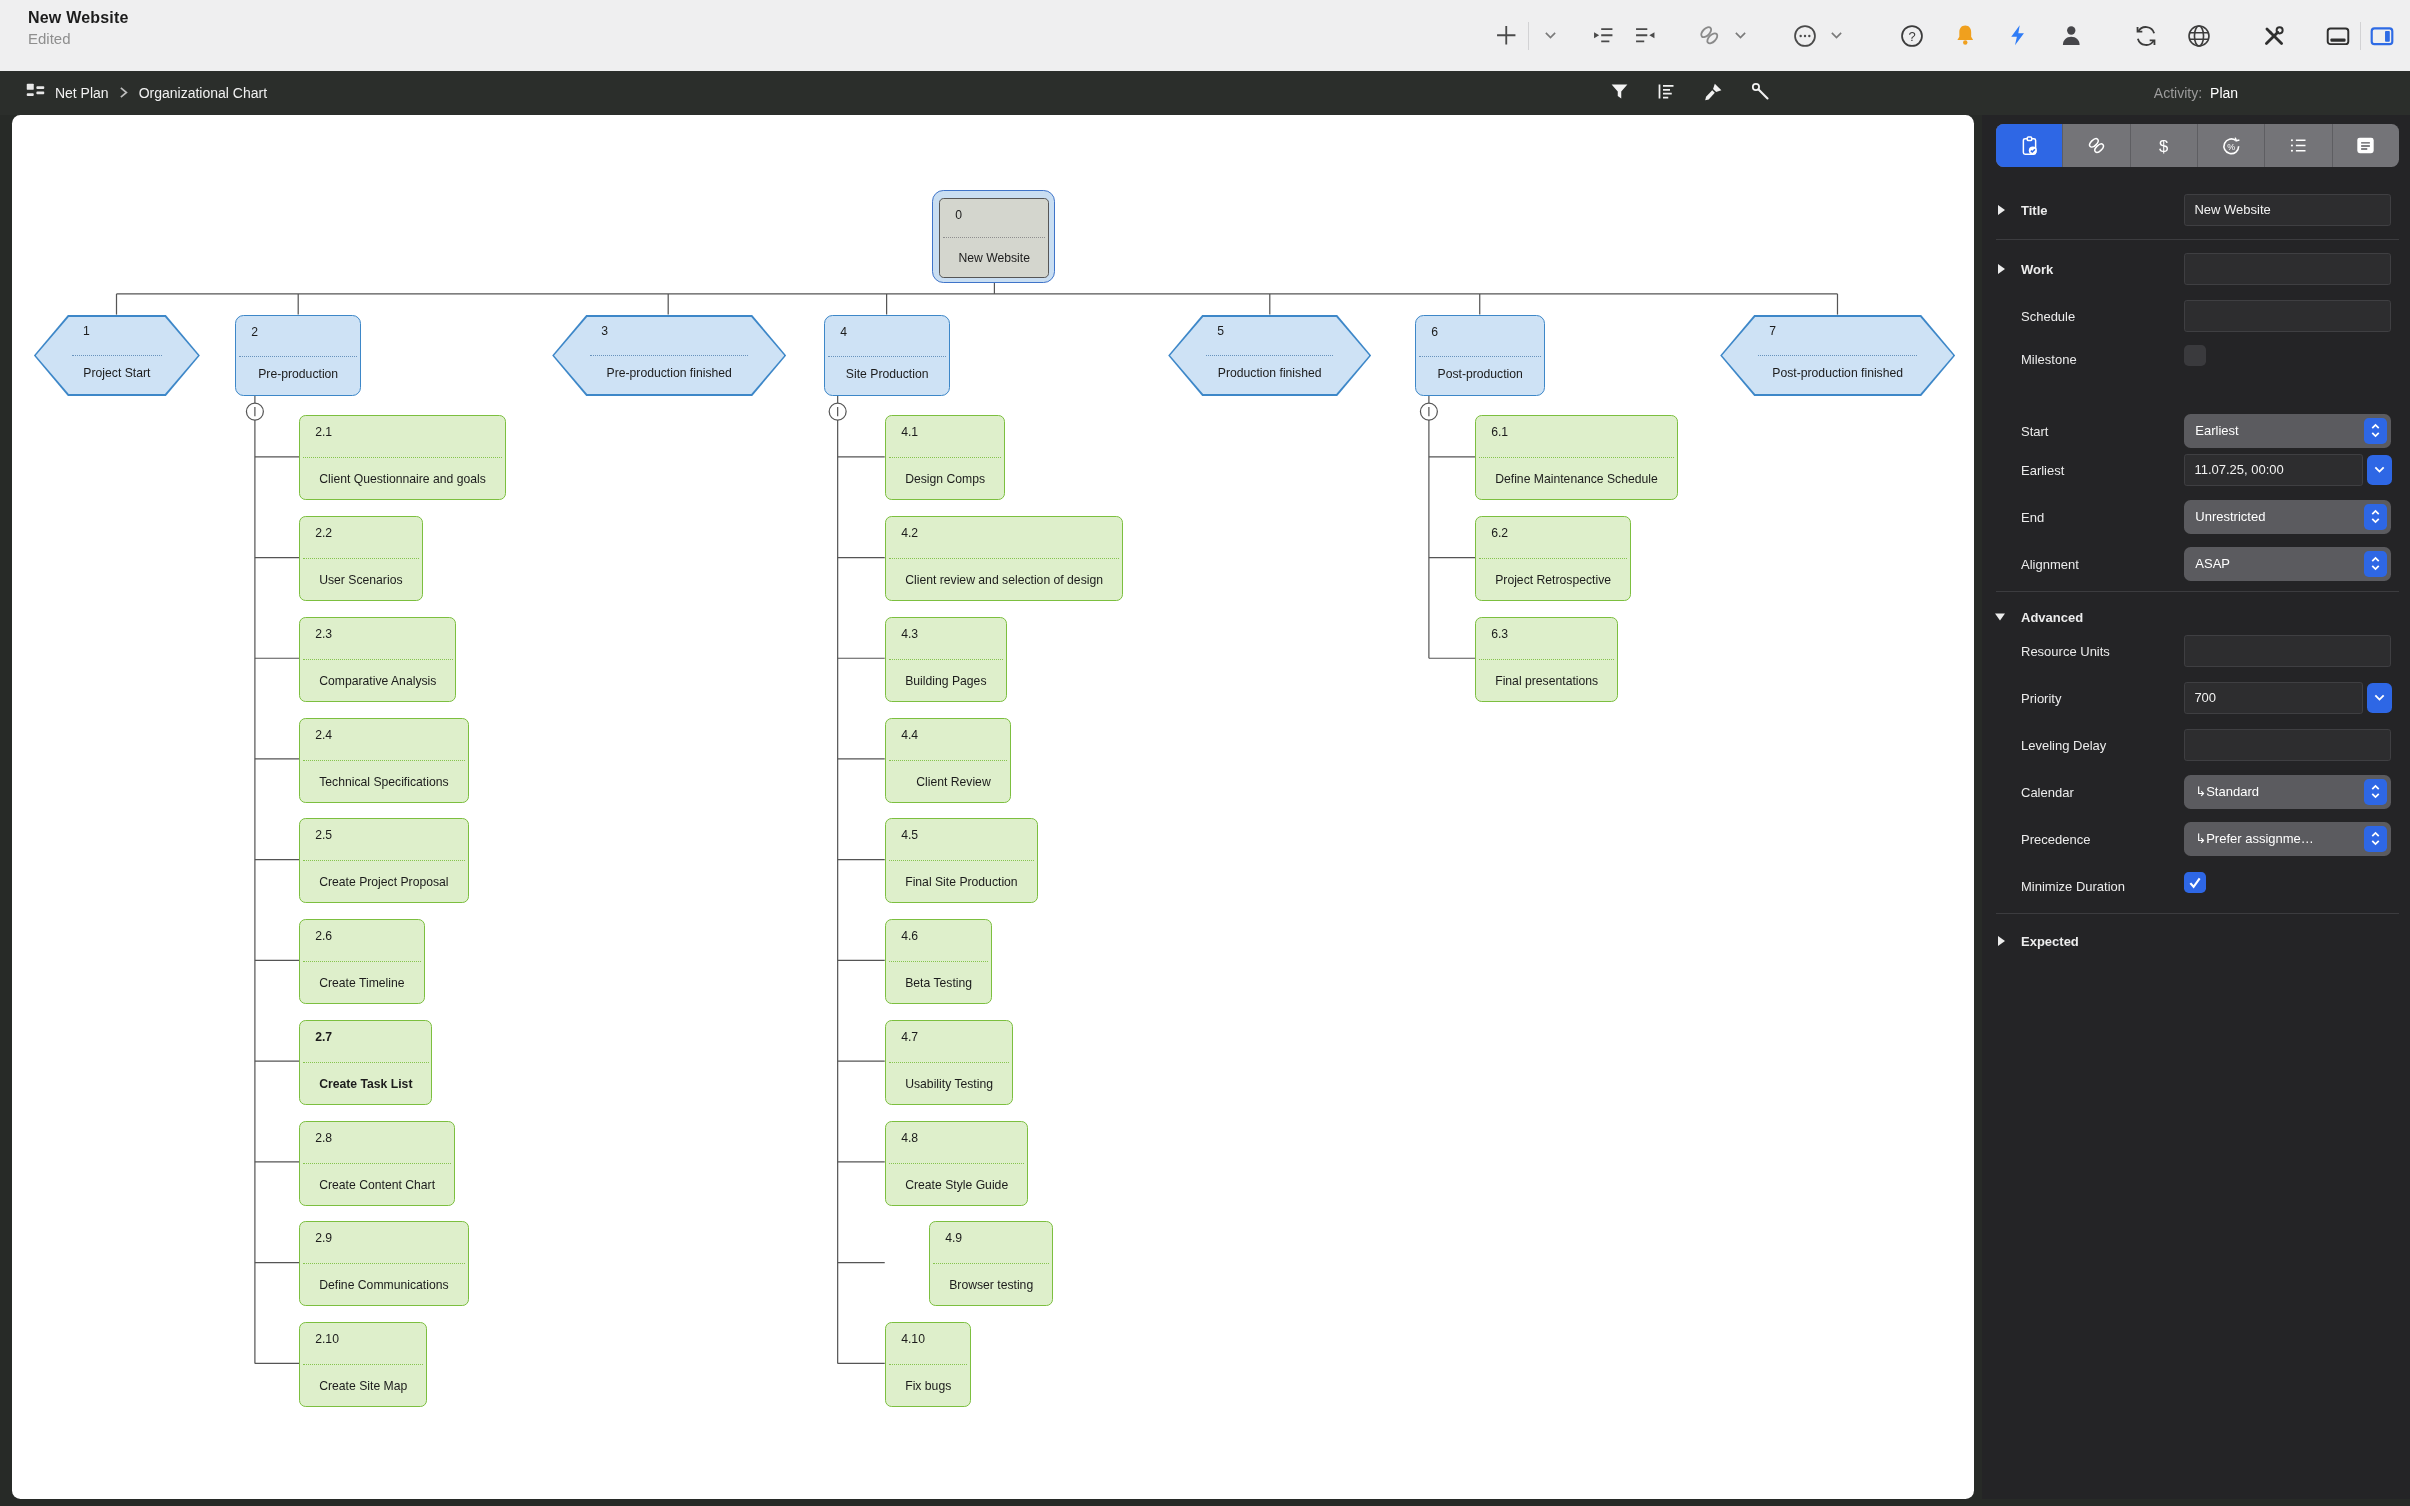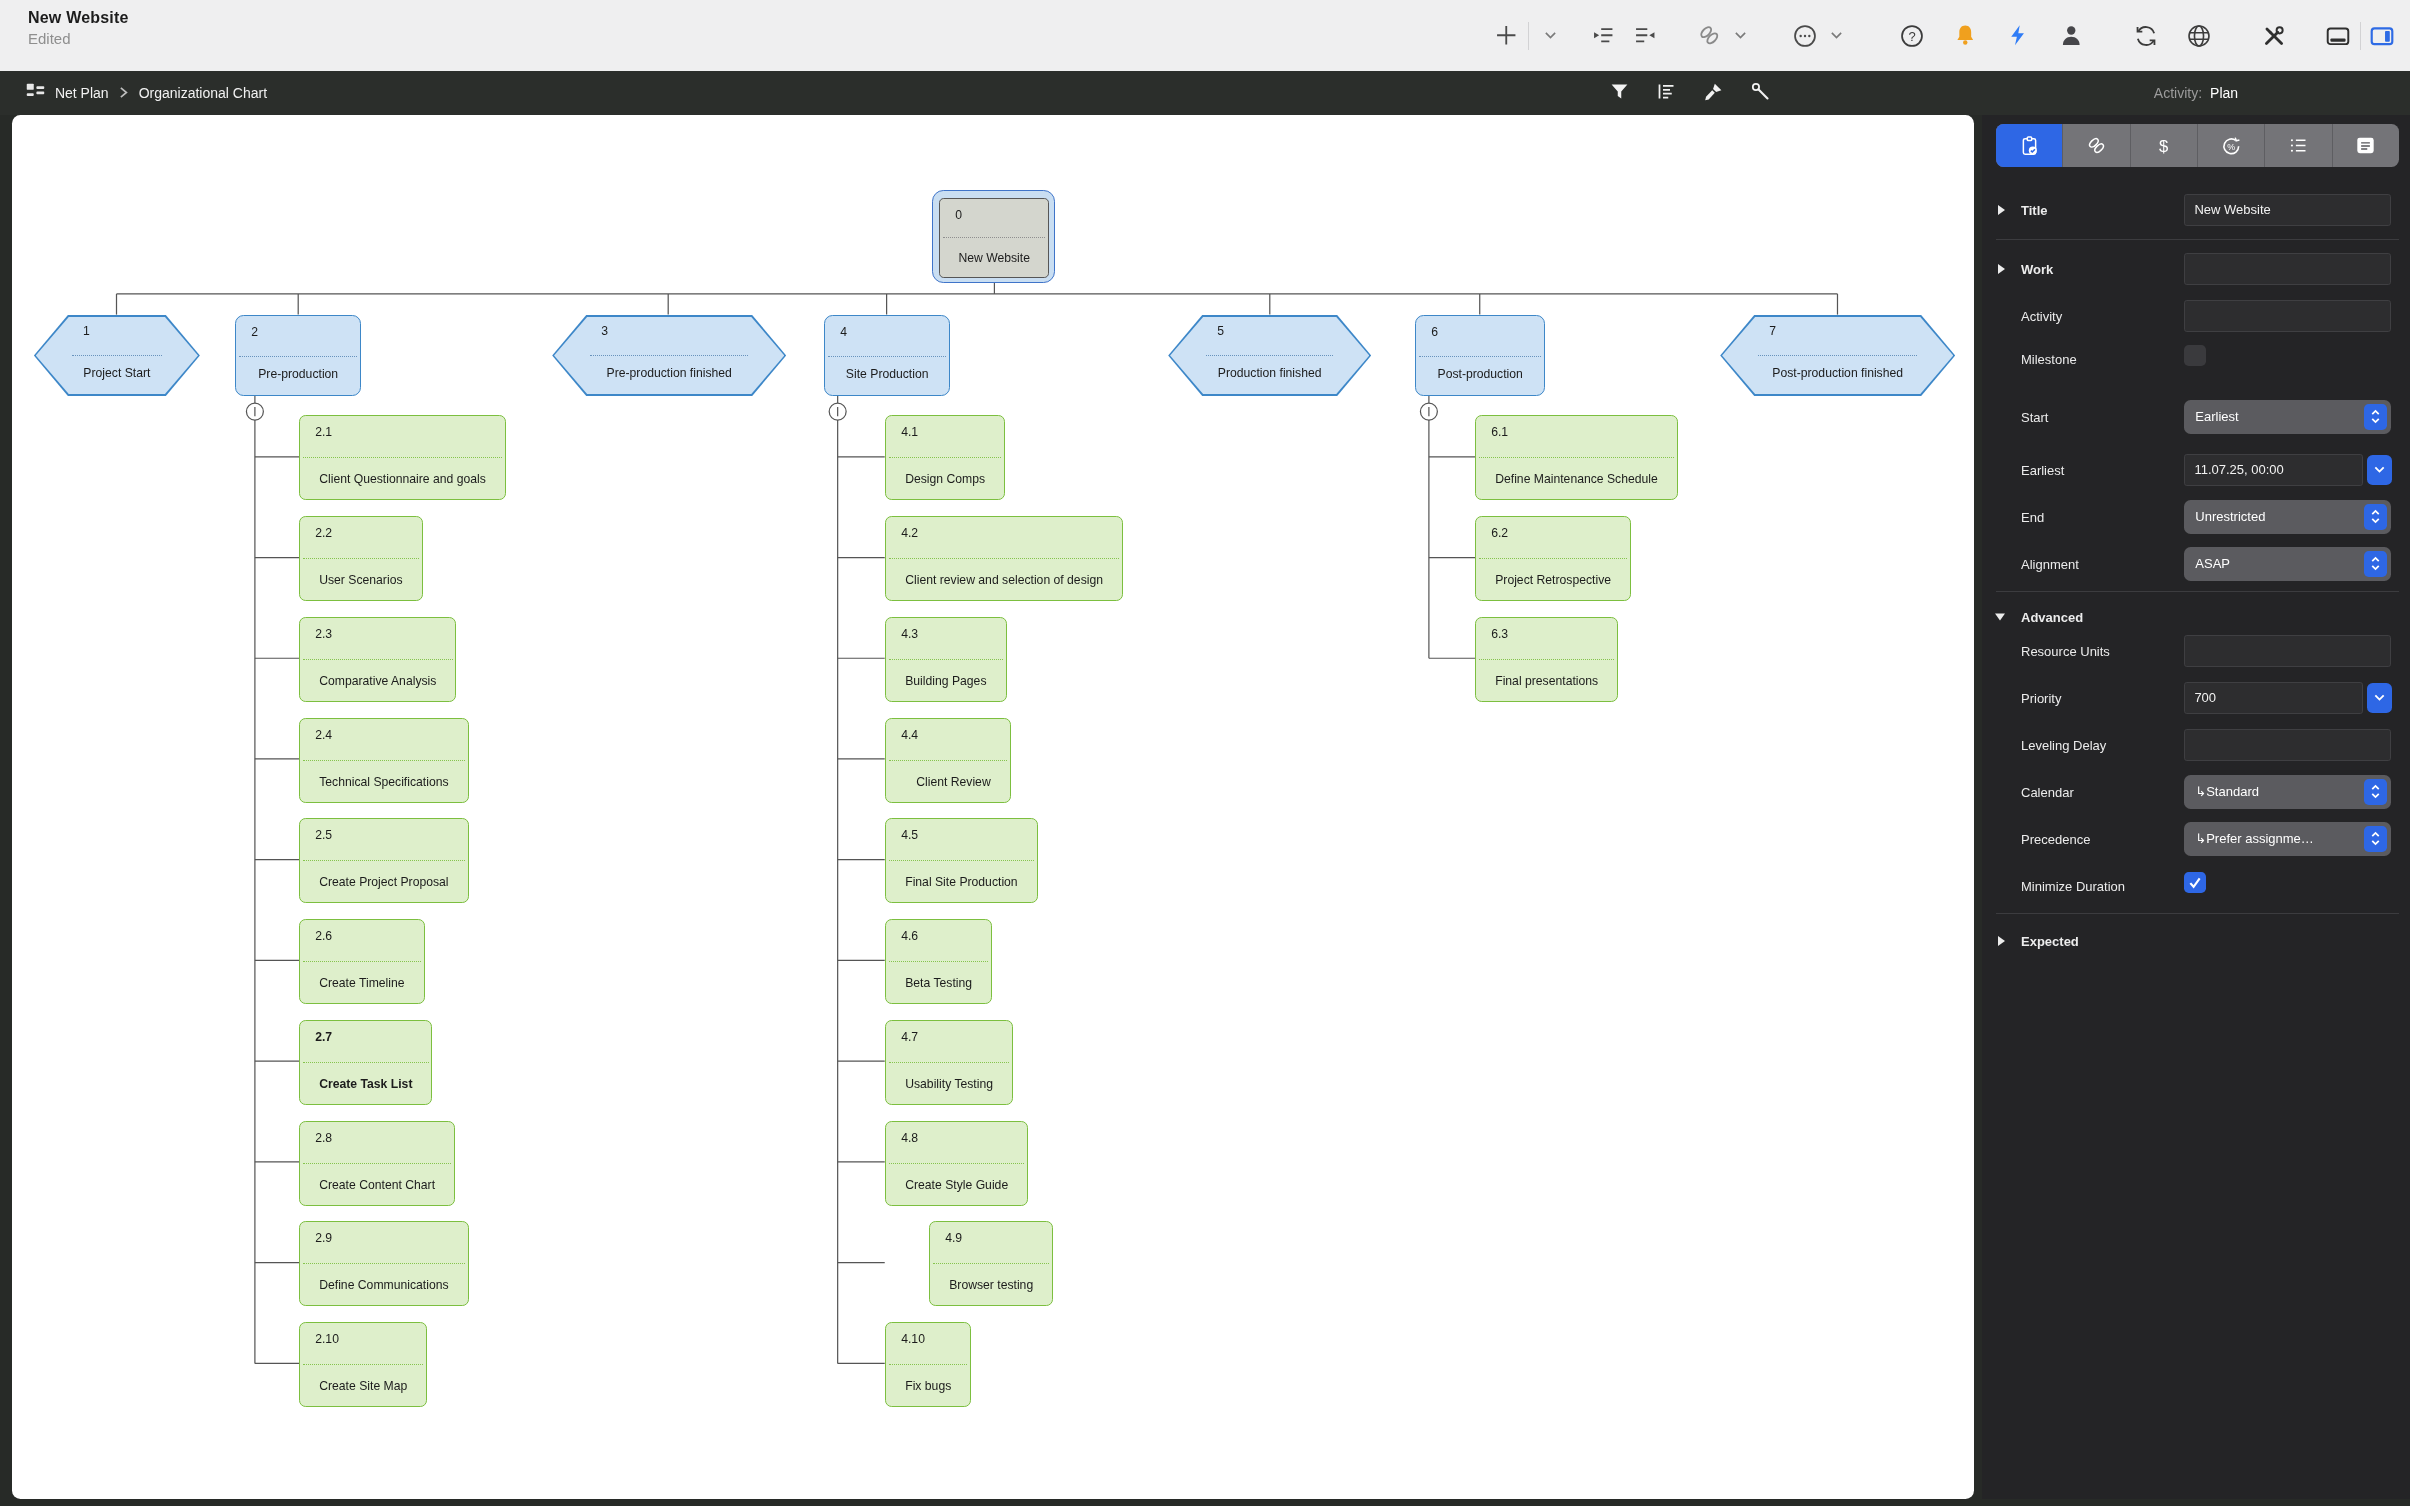--- a/index.html
+++ b/index.html
@@ -503,30 +503,30 @@
   </div>
   <div class="idivider" style="top:124px;"></div>
 
   <div class="irow" style="top:136px;">
     <span class="tri-r"></span>
     <span class="ilabel bold">Work</span>
     <div class="ifield"></div>
   </div>
 
   <div class="irow" style="top:183px;">
-    <span class="ilabel">Activity</span>
+    <span class="ilabel">Schedule</span>
     <div class="ifield"></div>
   </div>
 
   <div class="irow" style="top:226px;">
     <span class="ilabel">Milestone</span>
     <div class="checkbox"></div>
   </div>
 
-  <div class="irow" style="top:284px;">
+  <div class="irow" style="top:298px;">
     <span class="ilabel">Start</span>
     <div class="ipopup"><span>Earliest</span>
       <div class="stepper">
         <svg width="13" height="19" viewBox="0 0 14 20" fill="none" stroke="#ffffff" stroke-width="1.9">
           <path d="M3.5 7.5L7 4l3.5 3.5"></path>
             <path d="M3.5 12.5L7 16l3.5-3.5"></path>
           </svg>
       </div>
     </div>
   </div>

